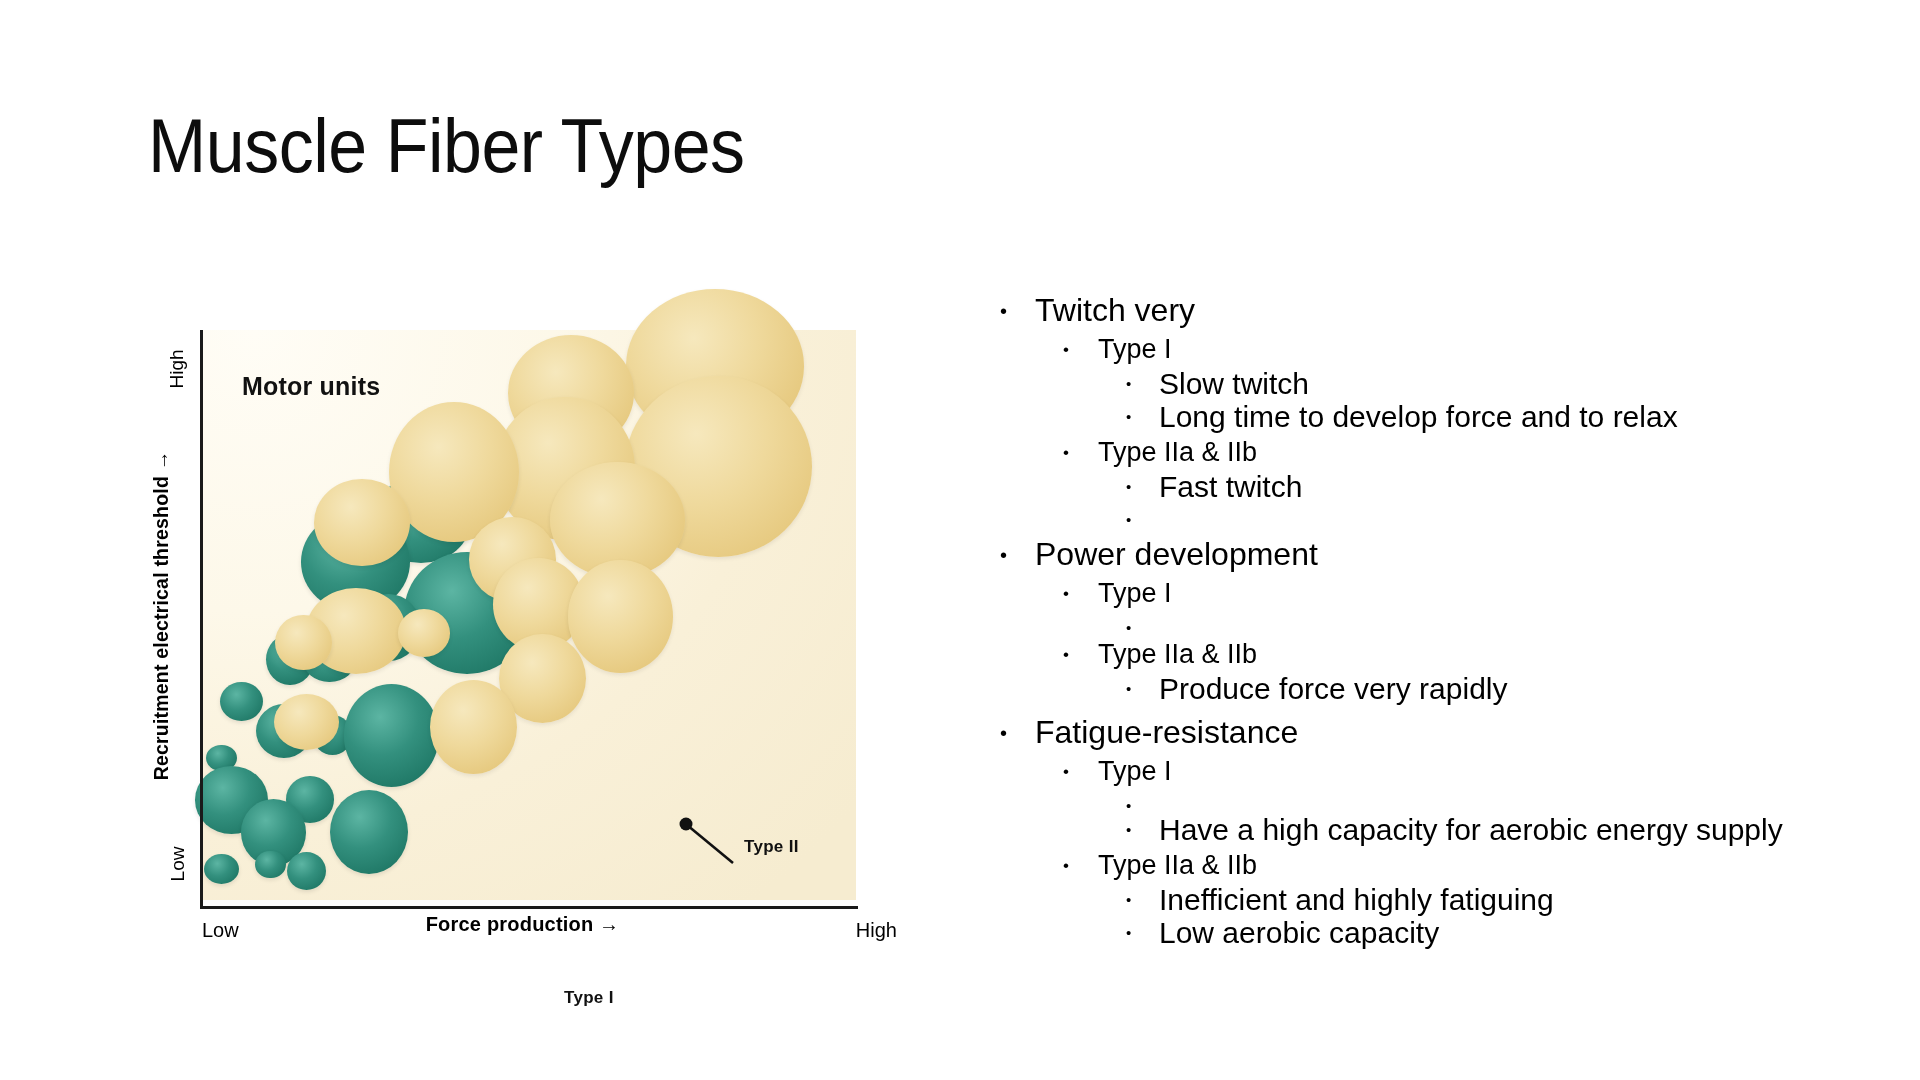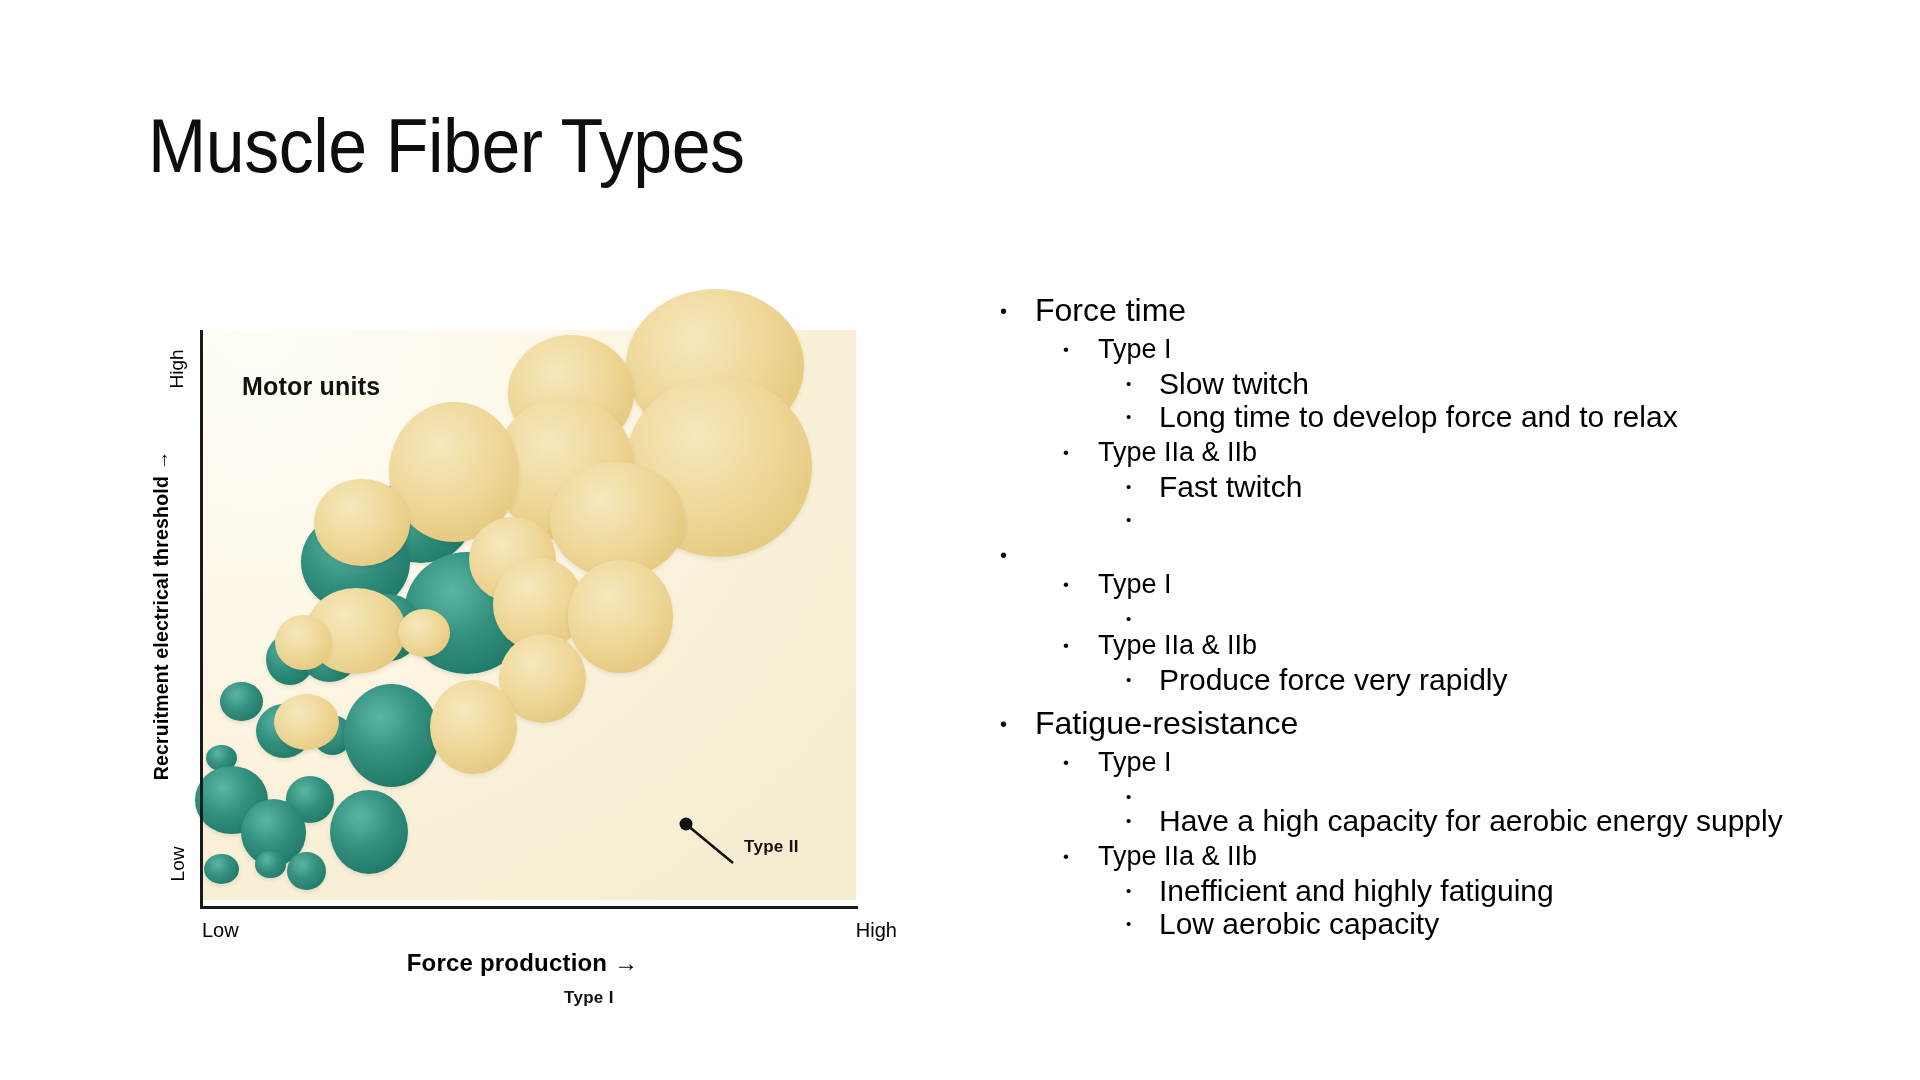--- a/index.html
+++ b/index.html
@@ -105,23 +105,23 @@
     left:52px; top:594px;
     font-size:20px;
   }
   #x-high {
     position:absolute;
     right:-2px; top:594px;
     font-size:20px;
   }
   #x-axis-label {
     position:absolute;
-    left:0; right:0; top:624px;
+    left:0; right:0; top:588px;
     text-align:center;
-    font-size:24px;
+    font-size:20px;
     font-weight:bold;
     letter-spacing:0.2px;
   }
   .bubble {
     position:absolute;
     border-radius:50%;
   }
   .bubble.t1 {
     background:radial-gradient(circle at 38% 32%, #5cb5a3 0%, #33907e 42%, #217a68 78%, #1c6b5b 100%);
     box-shadow:0 2px 4px rgba(0,0,0,0.10);
@@ -247,21 +247,21 @@
   </svg>
 
   <div class="callout-label" id="label-type-ii">Type II</div>
   <div class="callout-label" id="label-type-i">Type I</div>
 </div>
 
 <div id="bullets">
     <div class="grp">
       <div class="bl lv1">
         <span class="dot">•</span>
-        <span class="txt">Force time</span>
+        <span class="txt">Twitch very</span>
       </div>
       <div class="bl lv2">
         <span class="dot">•</span>
         <span class="txt">Type I</span>
       </div>
       <div class="bl lv3">
         <span class="dot">•</span>
         <span class="txt">Slow twitch</span>
       </div>
       <div class="bl lv3">
@@ -276,20 +276,21 @@
         <span class="dot">•</span>
         <span class="txt">Fast twitch</span>
       </div>
       <div class="bl lv3">
         <span class="dot">•</span>
       </div>
     </div>
     <div class="grp">
       <div class="bl lv1">
         <span class="dot">•</span>
+        <span class="txt">Power development</span>
       </div>
       <div class="bl lv2">
         <span class="dot">•</span>
         <span class="txt">Type I</span>
       </div>
       <div class="bl lv3">
         <span class="dot">•</span>
       </div>
       <div class="bl lv2">
         <span class="dot">•</span>

